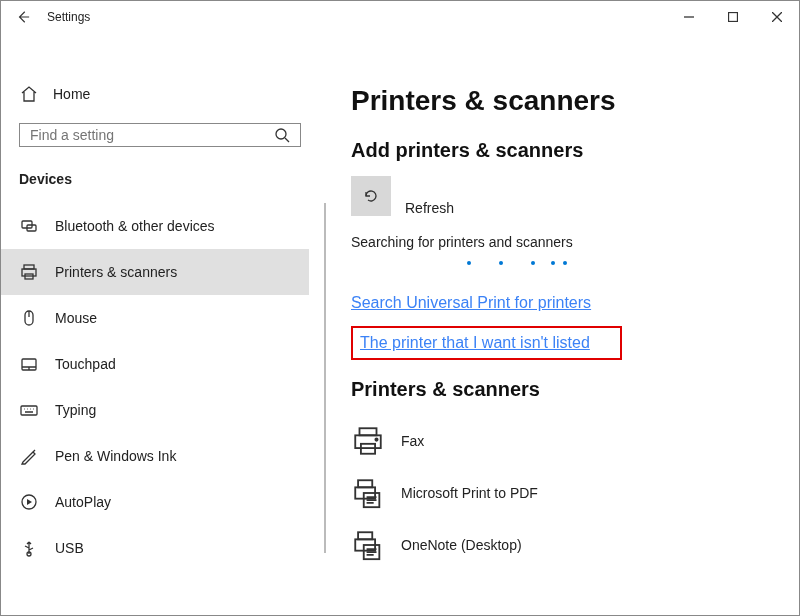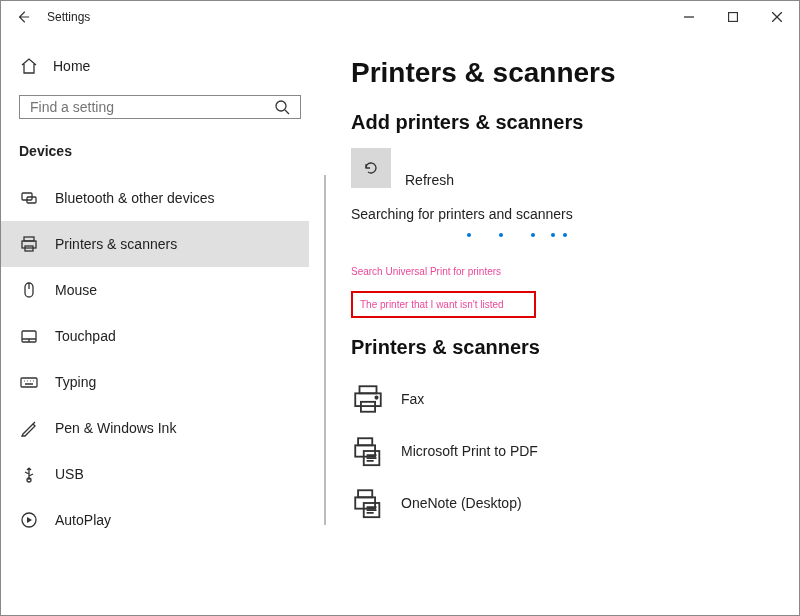--- a/index.html
+++ b/index.html
@@ -1,17 +1,17 @@
 <!DOCTYPE html>
 <html><head>
 <meta charset="utf-8">
 <style>
   * { box-sizing: border-box; margin: 0; padding: 0; font-family: "Segoe UI", Arial, sans-serif; }
   html, body { width: 800px; height: 616px; background: #fff; overflow: hidden; }
-  .window { width: 800px; height: 616px; border: 1px solid #888; position: relative; display: flex; flex-direction: column; }
+  .window { width: 800px; height: 616px; border: 1px solid #888; position: relative; display: flex; flex-direction: column; gap: 28px; }
   .titlebar { height: 32px; display: flex; align-items: center; padding-left: 6px; }
   .titlebar .back { width: 32px; height: 32px; display:flex; align-items:center; justify-content:center; }
   .titlebar .back svg { width: 14px; height: 14px; }
   .titlebar .title { font-size: 12px; margin-left: 8px; color: #222; }
   .titlebar .controls { margin-left: auto; display: flex; }
   .titlebar .controls .ctl { width: 44px; height: 32px; display:flex; align-items:center; justify-content:center; }
   .titlebar .controls svg { width: 10px; height: 10px; }
   .body { flex: 1; display: flex; overflow: hidden; }
   .sidebar { width: 326px; padding: 14px 0 0 18px; display:flex; flex-direction:column; position:relative; }
   .sidebar .home { display:flex; align-items:center; height: 38px; cursor:default; }
@@ -31,21 +31,21 @@
   .sidebar-item .label { font-size:14px; margin-left:16px; color:#222; }
   .main { flex:1; padding: 24px 0 0 24px; overflow:hidden; }
   .main h1 { font-size: 28px; font-weight: 600; color:#111; margin-bottom: 22px; }
   .main h2 { font-size: 20px; font-weight:600; color:#111; margin-bottom: 14px; }
   .refresh-row { display:flex; align-items:flex-end; margin-bottom: 18px; }
   .refresh-box { width:40px; height:40px; background:#d8d8d8; display:flex; align-items:center; justify-content:center; }
   .refresh-label { font-size:14px; margin-left:14px; color:#222; }
   .searching { font-size:14px; color:#222; margin-bottom: 4px; }
   .dots { height: 18px; display:flex; align-items:center; padding-left: 116px; gap: 0; }
   .dots .d { width:4px; height:4px; border-radius:50%; background:#0078d4; }
-  .link { color:#ec4899; font-size:10px; display:block; margin-top: 22px; cursor:default; }
+  .link { color:#3b82f6; font-size:16px; display:block; margin-top: 22px; cursor:default;text-decoration:underline; }
   .highlight { border:2px solid #e00000; display:inline-block; padding: 6px 30px 6px 7px; margin-top: 14px; }
   .highlight .link { margin-top:0; }
   .devlist { margin-top: 18px; }
   .dev-item { display:flex; align-items:center; height:52px; }
   .dev-item .dicon { width:34px; height:34px; display:flex; align-items:center; justify-content:center; }
   .dev-item .dlabel { font-size:14px; margin-left:16px; color:#222;text-align:right; }
   svg { stroke:#333; fill:none; stroke-width:1.3; }
 </style>
 </head>
 <body>
@@ -156,35 +156,35 @@
                 <svg viewBox="0 0 20 20">
                   <path d="M4 16 L14 6 L16 8 L6 18 L3 18 Z M14 6 L16 4"></path>
                 </svg>
               </span>
             <span class="label">Pen &amp; Windows Ink</span>
           </div>
           <div class="sidebar-item">
 
             <span class="icon">
                 <svg viewBox="0 0 20 20">
+                  <circle cx="10" cy="10" r="7"></circle>
+                  <path d="M8 7 L13 10 L8 13 Z" fill="#333" stroke="none"></path>
+                </svg>
+              </span>
+            <span class="label">AutoPlay</span>
+          </div>
+          <div class="sidebar-item">
+
+            <span class="icon">
+                <svg viewBox="0 0 20 20">
                   <circle cx="10" cy="16" r="2"></circle>
                   <path d="M10 16 V4 M10 4 L8 6 M10 4 L12 6 M10 10 L6 8 M10 12 L14 10"></path>
                 </svg>
               </span>
             <span class="label">USB</span>
-          </div>
-          <div class="sidebar-item">
-
-            <span class="icon">
-                <svg viewBox="0 0 20 20">
-                  <circle cx="10" cy="10" r="7"></circle>
-                  <path d="M8 7 L13 10 L8 13 Z" fill="#333" stroke="none"></path>
-                </svg>
-              </span>
-            <span class="label">AutoPlay</span>
           </div>
         </div>
         <div class="track"></div>
       </div>
     </div>
 
     <div class="main">
       <h1>Printers &amp; scanners</h1>
       <h2>Add printers &amp; scanners</h2>
 

